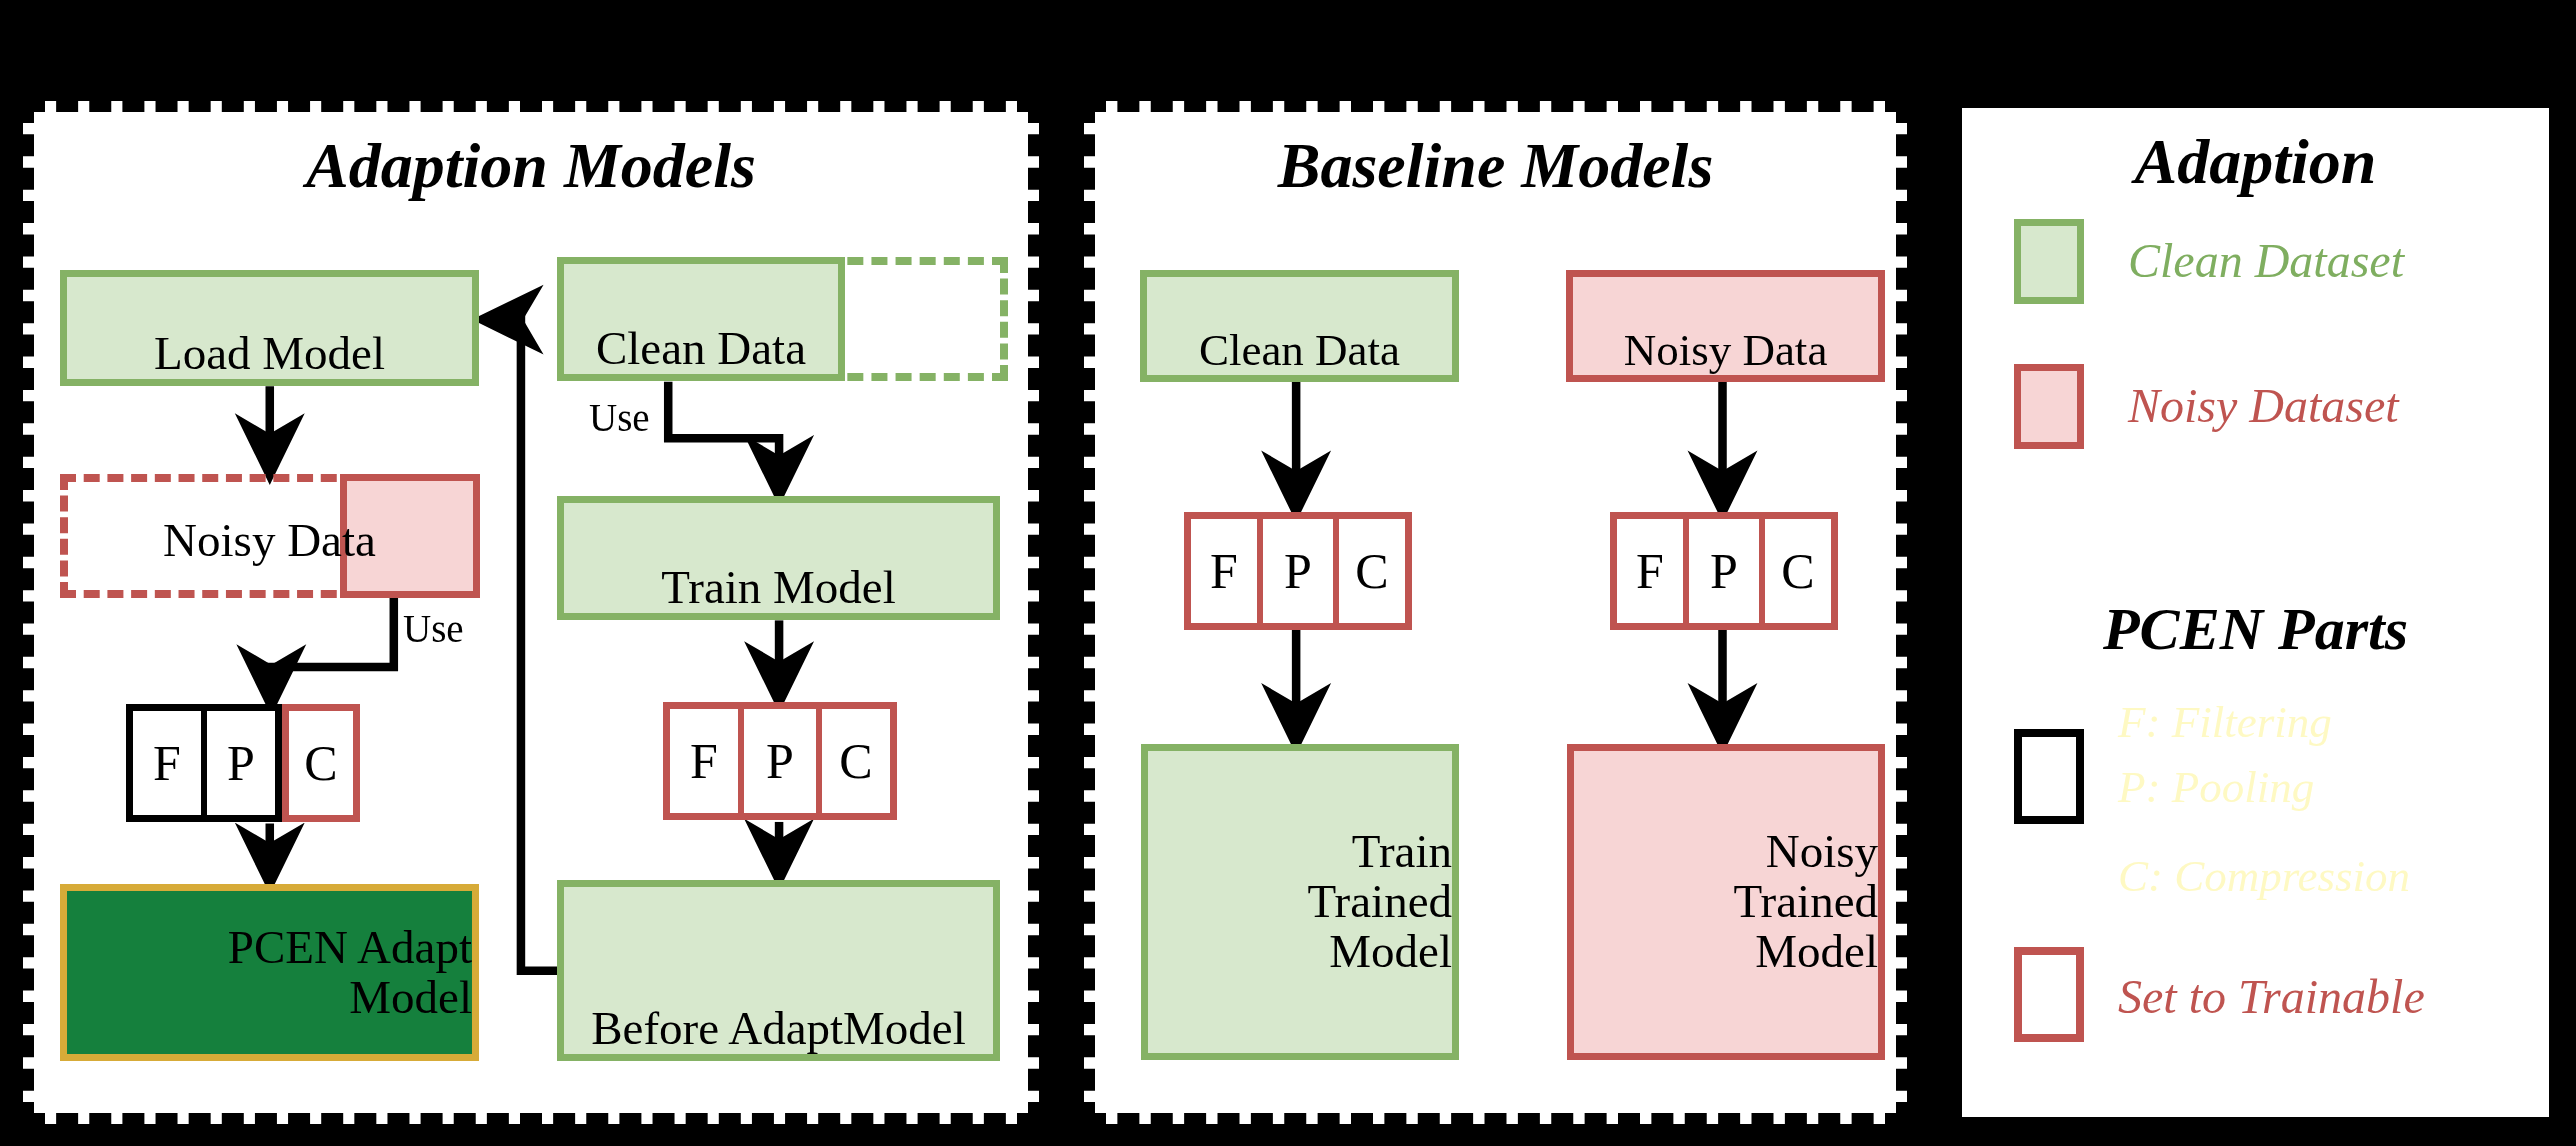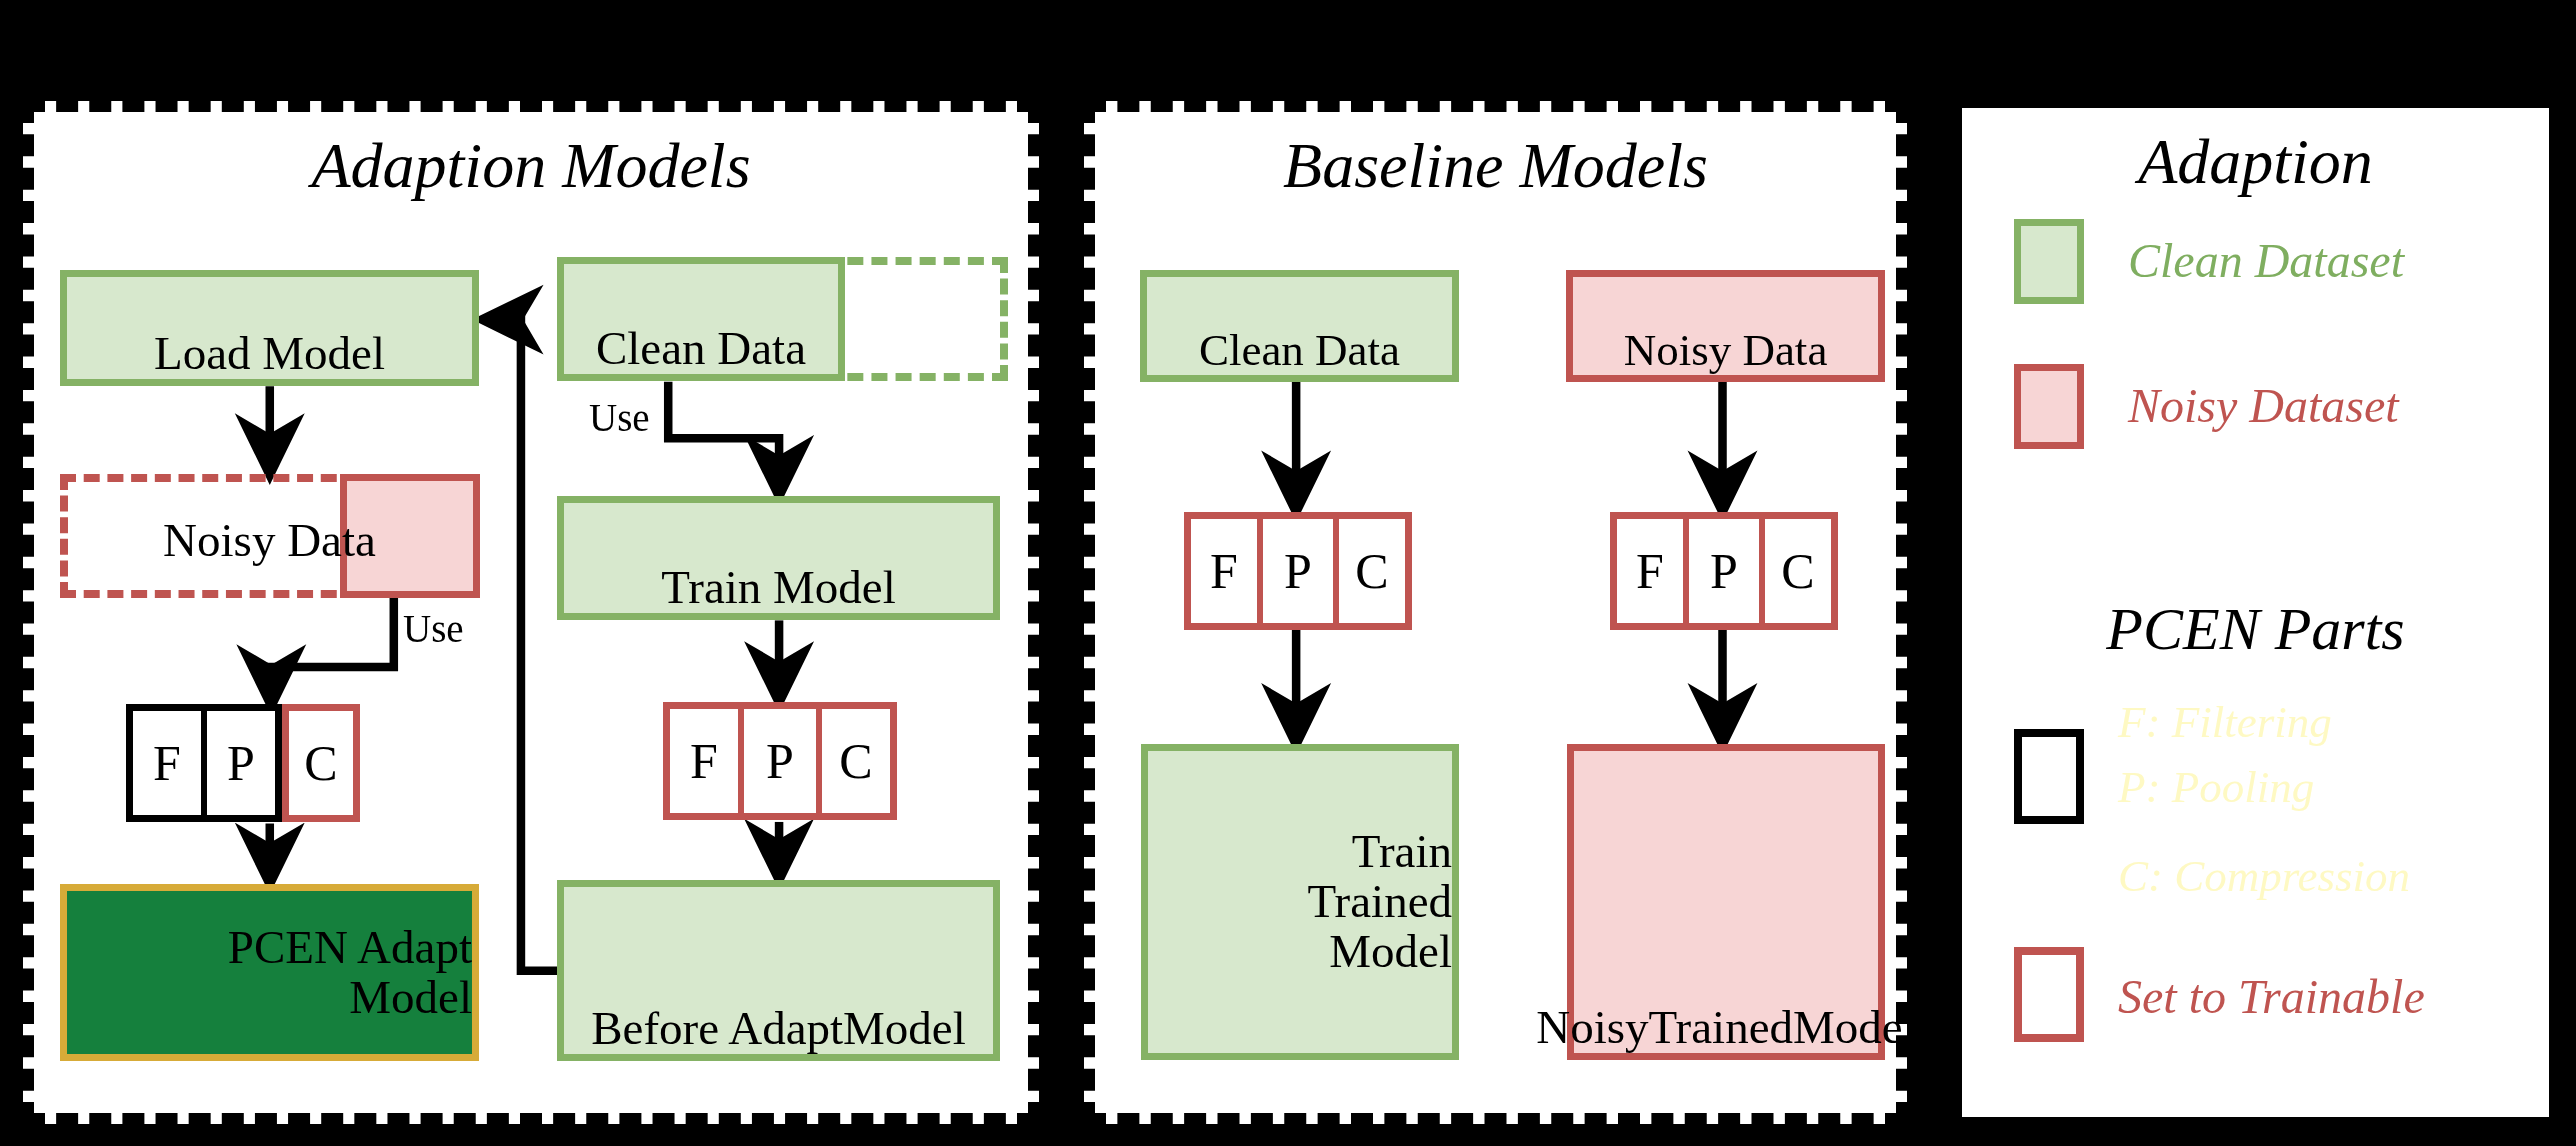--- a/index.html
+++ b/index.html
@@ -4,21 +4,21 @@
 <style>
   html,body{margin:0;padding:0;background:#000;}
   body{width:2576px;height:1147px;position:relative;overflow:hidden;
        font-family:"Liberation Serif","DejaVu Serif",serif;}
 
   .panel{position:absolute;background:#fff;box-sizing:border-box;}
   .panel.dashed{border:11px dashed #000;}
   .panel.solid{border:7.8px solid #000;}
 
   .panel-title{position:absolute;left:0;right:0;text-align:center;
-      font-weight:normal;font-style:italic;color:#000;white-space:nowrap;}
+      font-weight:bold;font-style:italic;color:#000;white-space:nowrap;}
 
   
   .node{position:absolute;box-sizing:border-box;display:flex;
         align-items:flex-end;justify-content:center;text-align:center;
         line-height:1.06;color:#000;}
   .node.green{background:#d7e8cd;border:7.8px solid #85b265;}
   .node.red{background:#f7d5d5;border:7.8px solid #bf5450;}
   .node.yellow{background:#15803d;border:7.8px solid #d7ab38;}
   .node.ghost-red{background:transparent;border:8.5px dashed #bf5450;}
   .node.ghost-green{background:transparent;border:8.5px dashed #85b265;}
@@ -178,21 +178,21 @@
     <span>C</span>
     </div>
 </div>
 
 <div class="node green" style="left:1141px;top:744px;width:318px;height:316px;font-size:47px;flex-direction:column;">
   <span>Train</span>
   <span>Trained</span>
   <span>Model</span>
 </div>
 
-<div class="node red" style="left:1567px;top:744px;width:318px;height:316px;font-size:47px;flex-direction:row;">
+<div class="node red" style="left:1567px;top:744px;width:318px;height:316px;font-size:47px;flex-direction:column;">
   <span>Noisy</span>
   <span>Trained</span>
   <span>Model</span>
 </div>
 
 <div class="panel solid" style="left:1955px;top:101px;width:601px;height:1023px;">
   <div class="panel-title" style="top:17px;font-size:64px;">Adaption</div>
 </div>
 
 <div class="swatch sw-green" style="left:2014px;top:219px;width:70px;height:85px;"></div>

